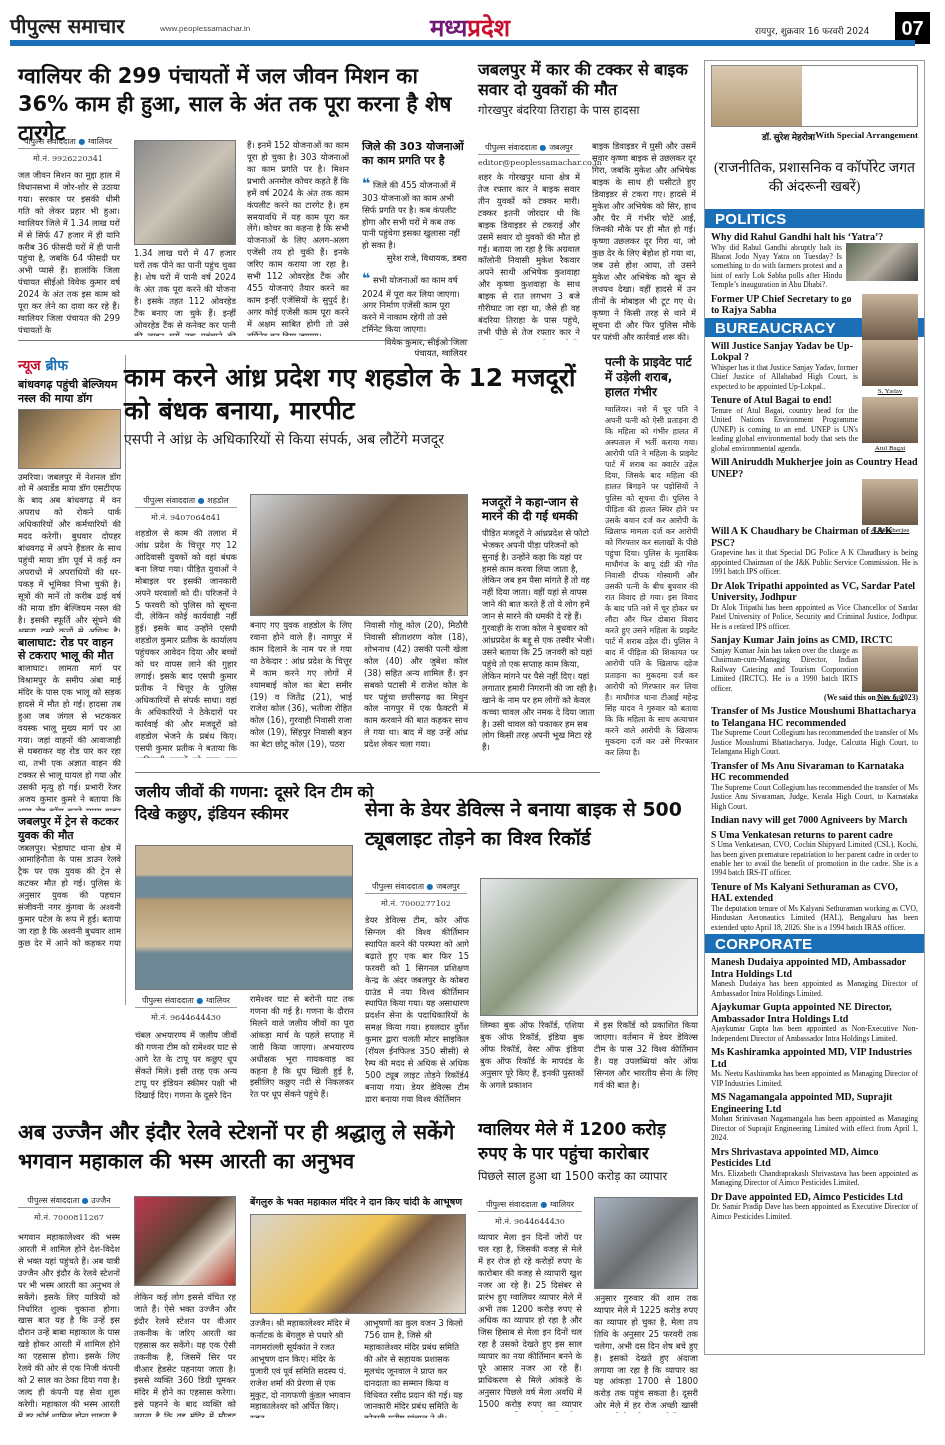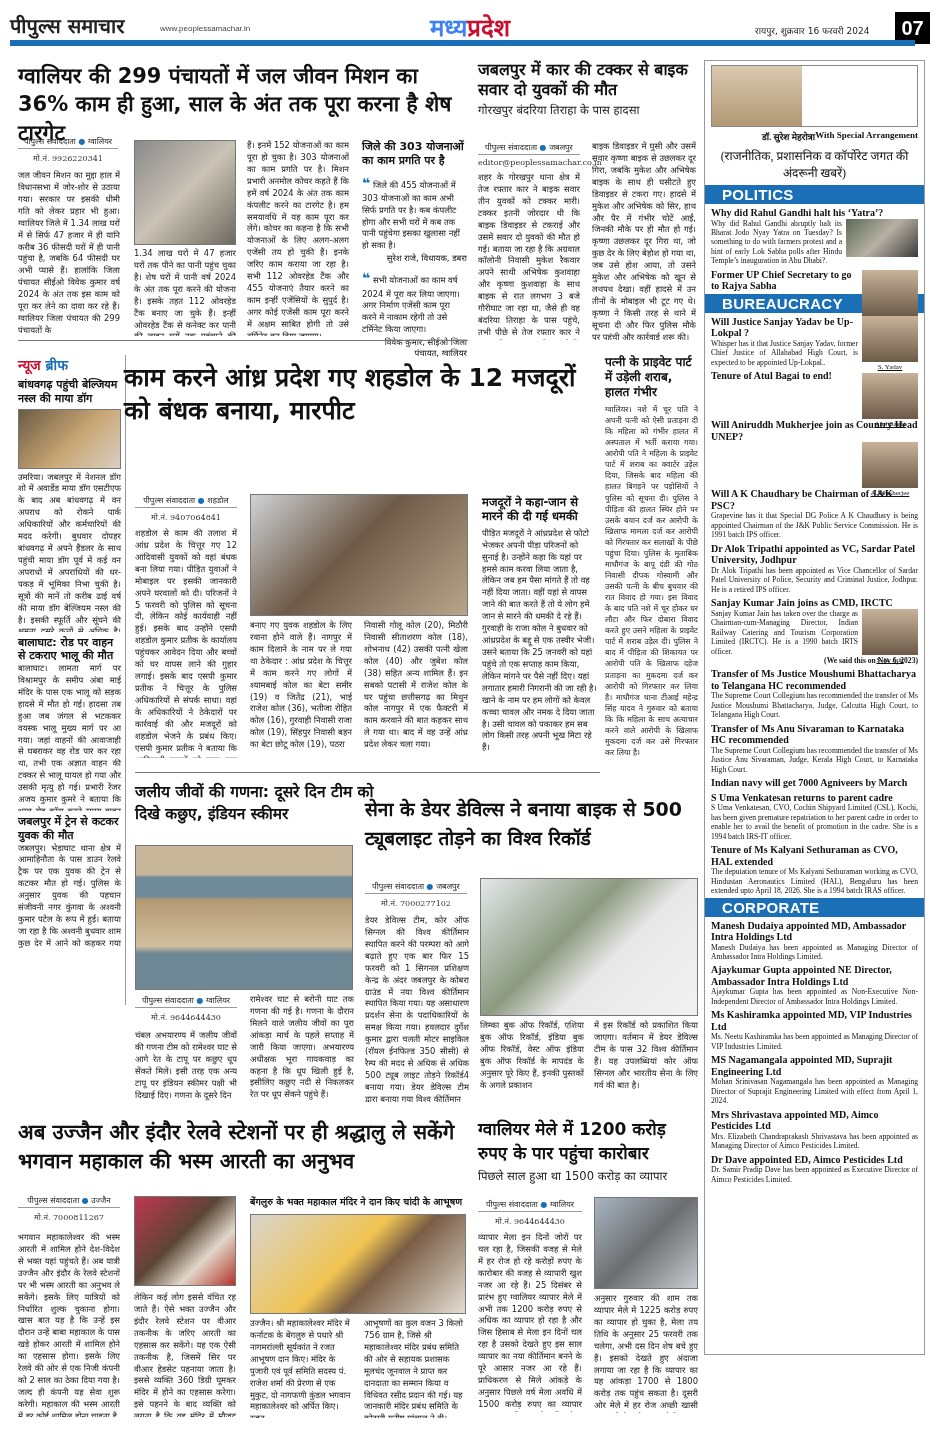--- a/index.html
+++ b/index.html
@@ -2,21 +2,21 @@
 <html><head>
 <meta charset="utf-8">
 <style>
 *{box-sizing:border-box;margin:0;padding:0}
 body{width:945px;height:1445px;background:#fff;font-family:"DejaVu Sans",sans-serif;color:#111;position:relative;overflow:hidden}
 .abs{position:absolute}
 .masthead{left:10px;top:8px;width:925px;height:40px}
 .logo{position:absolute;left:0;top:4px;font-size:20px;font-weight:bold;color:#222}
 .site{position:absolute;left:150px;top:16px;font-size:8px;color:#444;font-family:"Liberation Sans",sans-serif}
 .section{position:absolute;left:420px;top:2px;font-size:24px;font-weight:bold}
-.section .a{color:#3b82f6}.section .b{color:#c8102e}
+.section .a{color:#701a75}.section .b{color:#c8102e}
 .dateline{position:absolute;left:745px;top:16px;font-size:9px;color:#222}
 .pageno{position:absolute;left:885px;top:4px;width:35px;height:32px;background:#000;color:#fff;font-size:20px;font-weight:bold;text-align:center;line-height:32px;font-family:"Liberation Sans",sans-serif}
 .bluebar{left:10px;top:40px;width:905px;height:6px;background:#1a6fb7}
 .hl{font-weight:bold;color:#111;line-height:1.25;font-family:"DejaVu Sans",sans-serif}
 .sub{font-size:14px;color:#222}
 .byline{font-size:8px;color:#222;border-bottom:1px solid #999;padding-bottom:2px;text-align:center}
 .byline .dot{color:#1a6fb7}
 .mob{font-size:8px;color:#333;text-align:center;font-family:"DejaVu Serif",serif;margin-top:3px}
 .body{font-size:8.4px;line-height:1.42;color:#222;text-align:justify}
 .img{background:linear-gradient(135deg,#8a8a8a,#c9c2b5 50%,#6f6a60);border:1px solid #777}
@@ -24,22 +24,22 @@
 .quote{font-size:8.4px;line-height:1.4;color:#222}
 .quote .q{color:#1a6fb7;font-size:14px;font-weight:bold}
 .sig{text-align:right;font-size:8.4px}
 
 .rc{left:704px;top:60px;width:221px;height:1295px;border:1px solid #999;padding:0 6px;font-family:"Liberation Serif",serif}
 .rc .banner{height:62px;margin-top:4px;border:1px solid #888;display:flex}
 .rc .photo{width:90px;height:100%;background:linear-gradient(#d9c9b0,#b19873)}
 .rc .wlogo{flex:1;background:#eef3ea;font-family:"Liberation Sans",sans-serif;font-size:15px;line-height:1.05;padding:4px 8px;color:#222}
 .rc .wlogo .s{color:#d31c1c}
 .rc .credit{display:flex;justify-content:flex-end;font-size:9px;font-weight:bold;margin-top:3px}
-.rc .tag{font-size:12px;text-align:center;margin:4px 0}
-.sechead{background:#1a6fb7;color:#fff;font-family:"Liberation Sans",sans-serif;font-weight:bold;font-size:15px;padding:1px 17px;margin:2px -6px 3px -6px;letter-spacing:.3px}
+.rc .tag{font-size:14px;text-align:center;margin:14px 0}
+.sechead{background:#1a6fb7;color:#fff;font-family:"Liberation Sans",sans-serif;font-weight:bold;font-size:15px;padding:1px 10px;margin:2px -6px 3px -6px;letter-spacing:.3px}
 .rc h4{font-size:10px;font-weight:bold;line-height:1.15;margin-top:3px}
 .rc p{font-size:7.6px;line-height:1.25;text-align:justify}
 .rc .thumb{float:right;width:56px;height:46px;background:linear-gradient(#c8b39a,#6c5a48);margin-left:4px;position:relative}
 .rc .thumb span{position:absolute;bottom:-9px;left:0;width:100%;font-size:7px;text-align:center;text-decoration:underline}
 .rc .note{font-size:7.6px;font-weight:bold;text-align:right}
 .nb-title{font-size:14px;font-weight:bold;color:#c8102e}
 .nb-title .b{color:#1a6fb7}
 .small-hl{font-size:11px;font-weight:bold;line-height:1.25}
 </style>
 </head>
@@ -91,20 +91,21 @@
   <div class="img" style="height:60px;margin:3px 0;background:linear-gradient(135deg,#6b5b45,#caa775 55%,#d9cfc2)"></div>
   <div class="body" style="height:160px;overflow:hidden">उमरिया। जबलपुर में नेशनल डॉग शो में अवार्डेड माया डॉग एसटीएफ के बाद अब बांधवगढ़ में वन अपराध को रोकने पार्क अधिकारियों और कर्मचारियों की मदद करेगी। बुधवार दोपहर बांधवगढ़ में अपने हैंडलर के साथ पहुंची माया डॉग पूर्व में कई वन अपराधों में अपराधियों की धर-पकड़ में भूमिका निभा चुकी है। सूत्रों की मानें तो करीब ढाई वर्ष की माया डॉग बेल्जियम नस्ल की है। इसकी स्फूर्ति और सूंघने की क्षमता दूसरे कुत्तों से अधिक है। विदित हो कि 21 दिसंबर 2023 को बैली डॉग की किन्हीं कारणों से मौत हो गई थी। जिसके बाद से अपराधियों को धर-पकड़ के लिए विशेष डॉग की कमी थी।</div>
   <div class="small-hl" style="margin-top:4px">बालाघाट: रोड पर वाहन से टकराए भालू की मौत</div>
   <div class="body" style="height:148px;overflow:hidden">बालाघाट। लामता मार्ग पर विश्रामपुर के समीप अंबा माई मंदिर के पास एक भालू को सड़क हादसे में मौत हो गई। हादसा तब हुआ जब जंगल से भटककर वयस्क भालू मुख्य मार्ग पर आ गया। जहां वाहनों की आवाजाही से घबराकर वह रोड पार कर रहा था, तभी एक अज्ञात वाहन की टक्कर से भालू घायल हो गया और उसकी मृत्यु हो गई। प्रभारी रेंजर अजय कुमार कुमरे ने बताया कि भालू रोड क्रॉस करते समय वाहन की चपेट में आ गया।</div>
   <div class="small-hl" style="margin-top:4px">जबलपुर में ट्रेन से कटकर युवक की मौत</div>
   <div class="body" style="height:105px;overflow:hidden">जबलपुर। भेड़ाघाट थाना क्षेत्र में आमाहिनौता के पास डाउन रेलवे ट्रैक पर एक युवक की ट्रेन से कटकर मौत हो गई। पुलिस के अनुसार युवक की पहचान संजीवनी नगर कुंगवा के अश्वनी कुमार पटेल के रूप में हुई। बताया जा रहा है कि अश्वनी बुधवार शाम कुछ देर में आने को कहकर गया था, लेकिन घर नहीं लौटा। इस पर परिजनों ने शिकायत धनवंतरी नगर चौकी में की थी।</div>
 </div>
 
 <div class="abs" style="left:124px;top:362px;width:465px">
   <div class="hl" style="font-size:25px;line-height:1.3">काम करने आंध्र प्रदेश गए शहडोल के 12 मजदूरों को बंधक बनाया, मारपीट</div>
+  <div class="sub" style="margin-top:2px">एसपी ने आंध्र के अधिकारियों से किया संपर्क, अब लौटेंगे मजदूर</div>
 </div>
 <div class="abs" style="left:135px;top:494px;width:102px">
   <div class="byline"><span>पीपुल्स संवाददाता</span> <span class="dot">●</span> <span>शहडोल</span></div>
   <div class="mob">मो.नं. 9407064841</div>
 </div>
 <div class="abs body" style="left:135px;top:528px;width:102px;height:230px;overflow:hidden">शहडोल से काम की तलाश में आंध्र प्रदेश के चित्तूर गए 12 आदिवासी युवकों को वहां बंधक बना लिया गया। पीड़ित युवाओं ने मोबाइल पर इसकी जानकारी अपने घरवालों को दी। परिजनों ने 5 फरवरी को पुलिस को सूचना दी, लेकिन कोई कार्यवाही नहीं हुई। इसके बाद उन्होंने एसपी शहडोल कुमार प्रतीक के कार्यालय पहुंचकर आवेदन दिया और बच्चों को घर वापस लाने की गुहार लगाई। इसके बाद एसपी कुमार प्रतीक ने चित्तूर के पुलिस अधिकारियों से संपर्क साधा। वहां के अधिकारियों ने ठेकेदारों पर कार्रवाई की और मजदूरों को शहडोल भेजने के प्रबंध किए। एसपी कुमार प्रतीक ने बताया कि आदिवासी युवकों को मुक्त करा लिया गया है। आंध्रप्रदेश के चित्तूर से बंधक</div>
 <div class="abs img" style="left:250px;top:494px;width:218px;height:122px;background:linear-gradient(135deg,#cfd3d6,#6f5a48 45%,#b9a58b)"></div>
 <div class="abs body" style="left:250px;top:620px;width:102px;height:138px;overflow:hidden">बनाए गए युवक शहडोल के लिए रवाना होने वाले हैं। नागपुर में काम दिलाने के नाम पर ले गया था ठेकेदार : आंध्र प्रदेश के चित्तूर में काम करने गए लोगों में श्यामबाई कोल का बेटा समीर (19) व जितेंद्र (21), भाई राजेश कोल (36), भतीजा रोहित कोल (16), गुरवाही निवासी राजा कोल (19), सिंहपुर निवासी बहन का बेटा छोटू कोल (19), पठरा</div>
 <div class="abs body" style="left:364px;top:620px;width:104px;height:138px;overflow:hidden">निवासी गोलू कोल (20), मिठौरी निवासी सीताशरण कोल (18), शोभनाथ (42) उसकी पत्नी खेला कोल (40) और जुबेश कोल (38) सहित अन्य शामिल हैं। इन सबको पटासी में राजेश कोल के घर पहुंचा छत्तीसगढ़ का मिथुन कोल नागपुर में एक फैक्टरी में काम करवाने की बात कहकर साथ ले गया था। बाद में वह उन्हें आंध्र प्रदेश लेकर चला गया।</div>
 <div class="abs" style="left:482px;top:495px;width:115px">
@@ -192,20 +193,21 @@
   <div class="sechead">BUREAUCRACY</div>
   <div class="thumb">
       <span>S. Yadav</span>
     </div>
   <h4>Will Justice Sanjay Yadav be Up-Lokpal ?</h4>
   <p>Whisper has it that Justice Sanjay Yadav, former Chief Justice of Allahabad High Court, is expected to be appointed Up-Lokpal..</p>
   <div class="thumb" style="margin-top:6px">
       <span>Atul Bagai</span>
     </div>
   <h4>Tenure of Atul Bagai to end!</h4>
+  <p>Tenure of Atul Bagai, country head for the United Nations Environment Programme (UNEP) is coming to an end. UNEP is UN's leading global environmental body that sets the global environmental agenda.</p>
   <h4 style="clear:both">Will Aniruddh Mukherjee join as Country Head UNEP?</h4>
   <div class="thumb">
       <span>A. Mukherjee</span>
     </div>
   <h4 style="clear:both">Will A K Chaudhary be Chairman of J&amp;K PSC?</h4>
   <p>Grapevine has it that Special DG Police A K Chaudhary is being appointed Chairman of the J&amp;K Public Service Commission. He is 1991 batch IPS officer.</p>
   <h4>Dr Alok Tripathi appointed as VC, Sardar Patel University, Jodhpur</h4>
   <p>Dr Alok Tripathi has been appointed as Vice Chancellor of Sardar Patel University of Police, Security and Criminal Justice, Jodhpur. He is a retired IPS officer.</p>
   <h4>Sanjay Kumar Jain joins as CMD, IRCTC</h4>
   <div class="thumb">

